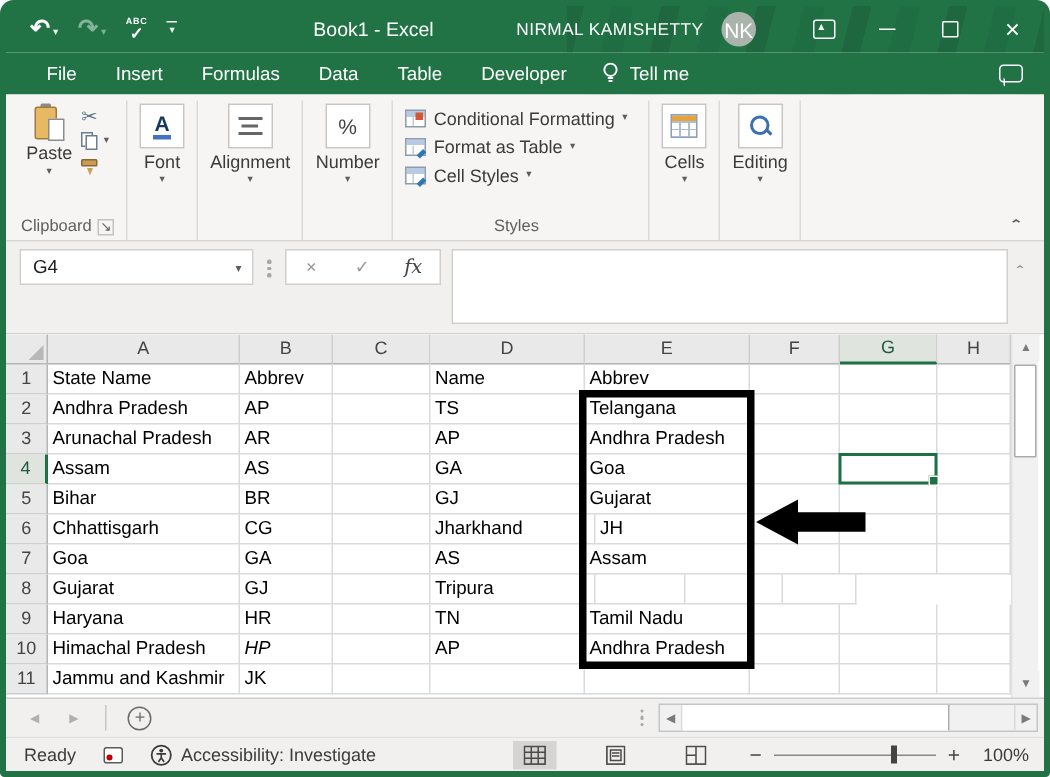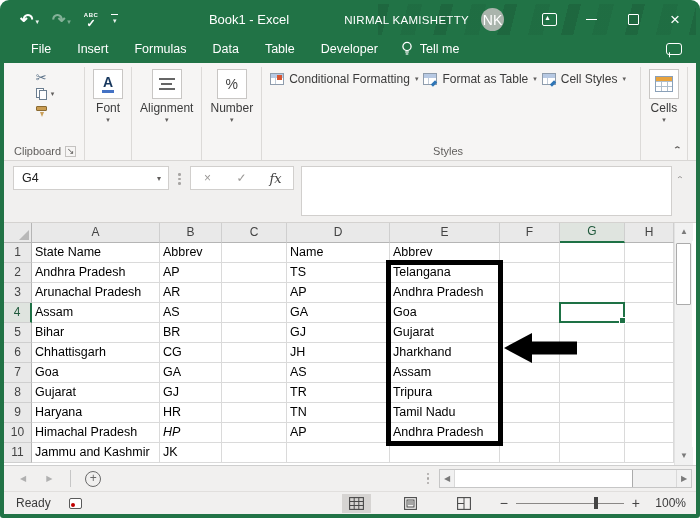--- a/index.html
+++ b/index.html
@@ -67,21 +67,21 @@
   .painter { width:11px; height:5px; background:#c99c51; border:1px solid #8a6a32; border-radius:1px; position:relative; margin-top:2px; }
   .painter::after { content:""; position:absolute; left:3px; top:5px; border-left:2px solid transparent; border-right:2px solid transparent; border-top:5px solid #caa05a; }
   .launcher { font-size:9px; color:#605e5c; border:1px solid #c4c2c0; width:11px; height:11px; line-height:9px; text-align:center; }
   
   .fontA { font-weight:bold; font-size:14px; color:#17375d; border-bottom:3px solid #4472c4; line-height:15px; padding:0 1px; }
   .alignlines { display:flex; flex-direction:column; gap:3px; align-items:center; }
   .alignlines b { display:block; height:2px; background:#666; }
   .alignlines b:nth-child(1){ width:16px; } .alignlines b:nth-child(2){ width:11px; } .alignlines b:nth-child(3){ width:16px; }
   .pct { font-size:14px; color:#444; }
   
-  .styles-col { display:flex; flex-direction:row; align-items:flex-start; gap:5px; padding-top:3px; }
+  .styles-col { display:flex; flex-direction:column; align-items:flex-start; gap:5px; padding-top:3px; }
   .style-item { display:flex; align-items:center; gap:5px; font-size:12px; color:#3b3b3b; white-space:nowrap; }
   .mini-table { width:14px; height:12px; border:1px solid #8e9cac; background:linear-gradient(#b7c9e3 0 4px, #fff 4px); position:relative; flex:0 0 auto; }
   .mini-table::after { content:""; position:absolute; left:4px; top:4px; bottom:0; border-left:1px solid #c2ccd8; }
   .mini-table.red::before { content:""; position:absolute; right:1px; top:1px; width:5px; height:5px; background:#d65532; }
   .mini-table.pen::before { content:""; position:absolute; right:-1px; bottom:-1px; width:6px; height:3px; background:#2e75b6; transform:rotate(-45deg); }
   .cells-grid { width:18px; height:16px; border:1px solid #8aa0b8; background:
      linear-gradient(#e8a33d 0 4px, transparent 4px),
      repeating-linear-gradient(to right, transparent 0 5px, #aebecd 5px 6px),
      repeating-linear-gradient(to bottom, transparent 0 4px, #aebecd 4px 5px); }
   .magnifier { position:relative; width:16px; height:16px; }
@@ -216,20 +216,29 @@
             <line x1="4.7" y1="13" x2="7.3" y2="13" stroke="#fff" stroke-width="1.2"></line>
           </svg>
         <span>Tell me</span>
       </div>
       <div class="comment-ic"></div>
     </div>
 
     <div class="ribbon">
       <div class="grp">
         <div class="clip-row">
+          <div class="paste-stack">
+            <div class="paste-icon">
+                <span class="clip"></span>
+                <span class="board"></span>
+                <span class="page"></span>
+              </div>
+            <span class="lbl" style="font-size:12px;color:#3b3b3b;">Paste</span>
+            <span class="car" style="font-size:7px;color:#605e5c;">▾</span>
+          </div>
           <div class="small-ics">
             <span class="scissors">✂</span>
             <span class="copy-wrap">
                 <span class="copy-ic">
                   <i></i>
                   <i></i>
                 </span>
                 <span class="caret-s" style="color:#605e5c;">▾</span>
               </span>
             <span class="painter"></span>
@@ -406,43 +415,42 @@
             <div class="cell" style="width: 110px;">Gujarat</div>
             <div class="cell" style="width: 60px;"></div>
             <div class="cell" style="width: 65px;"></div>
             <div class="cell" style="width: 49px;"></div>
           </div>
           <div class="g-row">
             <div class="rowh" style="width: 28px;">6</div>
             <div class="cell" style="width: 128px;">Chhattisgarh</div>
             <div class="cell" style="width: 62px;">CG</div>
             <div class="cell" style="width: 65px;"></div>
+            <div class="cell" style="width: 110px;">Jharkhand</div>
             <div class="cell" style="width: 103px;">JH</div>
-            <div class="cell" style="width: 110px;">Jharkhand</div>
             <div class="cell" style="width: 60px;"></div>
             <div class="cell" style="width: 65px;"></div>
             <div class="cell" style="width: 49px;"></div>
           </div>
           <div class="g-row">
             <div class="rowh" style="width: 28px;">7</div>
             <div class="cell" style="width: 128px;">Goa</div>
             <div class="cell" style="width: 62px;">GA</div>
             <div class="cell" style="width: 65px;"></div>
             <div class="cell" style="width: 103px;">AS</div>
             <div class="cell" style="width: 110px;">Assam</div>
             <div class="cell" style="width: 60px;"></div>
             <div class="cell" style="width: 65px;"></div>
             <div class="cell" style="width: 49px;"></div>
           </div>
           <div class="g-row">
             <div class="rowh" style="width: 28px;">8</div>
             <div class="cell" style="width: 128px;">Gujarat</div>
             <div class="cell" style="width: 62px;">GJ</div>
             <div class="cell" style="width: 65px;"></div>
-            <div class="cell" style="width: 103px;">TR</div>
             <div class="cell" style="width: 110px;">Tripura</div>
             <div class="cell" style="width: 60px;"></div>
             <div class="cell" style="width: 65px;"></div>
             <div class="cell" style="width: 49px;"></div>
           </div>
           <div class="g-row">
             <div class="rowh" style="width: 28px;">9</div>
             <div class="cell" style="width: 128px;">Haryana</div>
             <div class="cell" style="width: 62px;">HR</div>
             <div class="cell" style="width: 65px;"></div>
@@ -506,20 +514,28 @@
         <div class="hthumb"></div>
         <div class="harr r">▶</div>
       </div>
     </div>
 
     <div class="statusbar">
       <span class="sb-item">Ready</span>
       <span class="sb-item">
           <span class="macro-ic"></span>
         </span>
+      <span class="sb-item">
+        <svg class="acc-ic" width="15" height="15" viewBox="0 0 15 15">
+          <circle cx="7.5" cy="7.5" r="6.4" fill="none" stroke="#3b3b3b" stroke-width="1.2"></circle>
+          <circle cx="7.5" cy="4.4" r="1.3" fill="#3b3b3b"></circle>
+          <path d="M4.3 6.6 L10.7 6.6 M7.5 6.6 L7.5 9.2 M7.5 9.2 L5.6 12 M7.5 9.2 L9.4 12" stroke="#3b3b3b" stroke-width="1.1" fill="none"></path>
+        </svg>
+        <span>Accessibility: Investigate</span>
+      </span>
       <div class="views">
         <div class="view-btn sel">
           <svg width="15" height="13" viewBox="0 0 15 13">
               <rect x="0.6" y="0.6" width="13.8" height="11.8" fill="none" stroke="#4a4a4a" stroke-width="1.1"></rect>
               <line x1="5.2" y1="0.6" x2="5.2" y2="12.4" stroke="#4a4a4a" stroke-width="1"></line>
               <line x1="9.8" y1="0.6" x2="9.8" y2="12.4" stroke="#4a4a4a" stroke-width="1"></line>
               <line x1="0.6" y1="4.5" x2="14.4" y2="4.5" stroke="#4a4a4a" stroke-width="1"></line>
               <line x1="0.6" y1="8.5" x2="14.4" y2="8.5" stroke="#4a4a4a" stroke-width="1"></line>
             </svg>
         </div>

